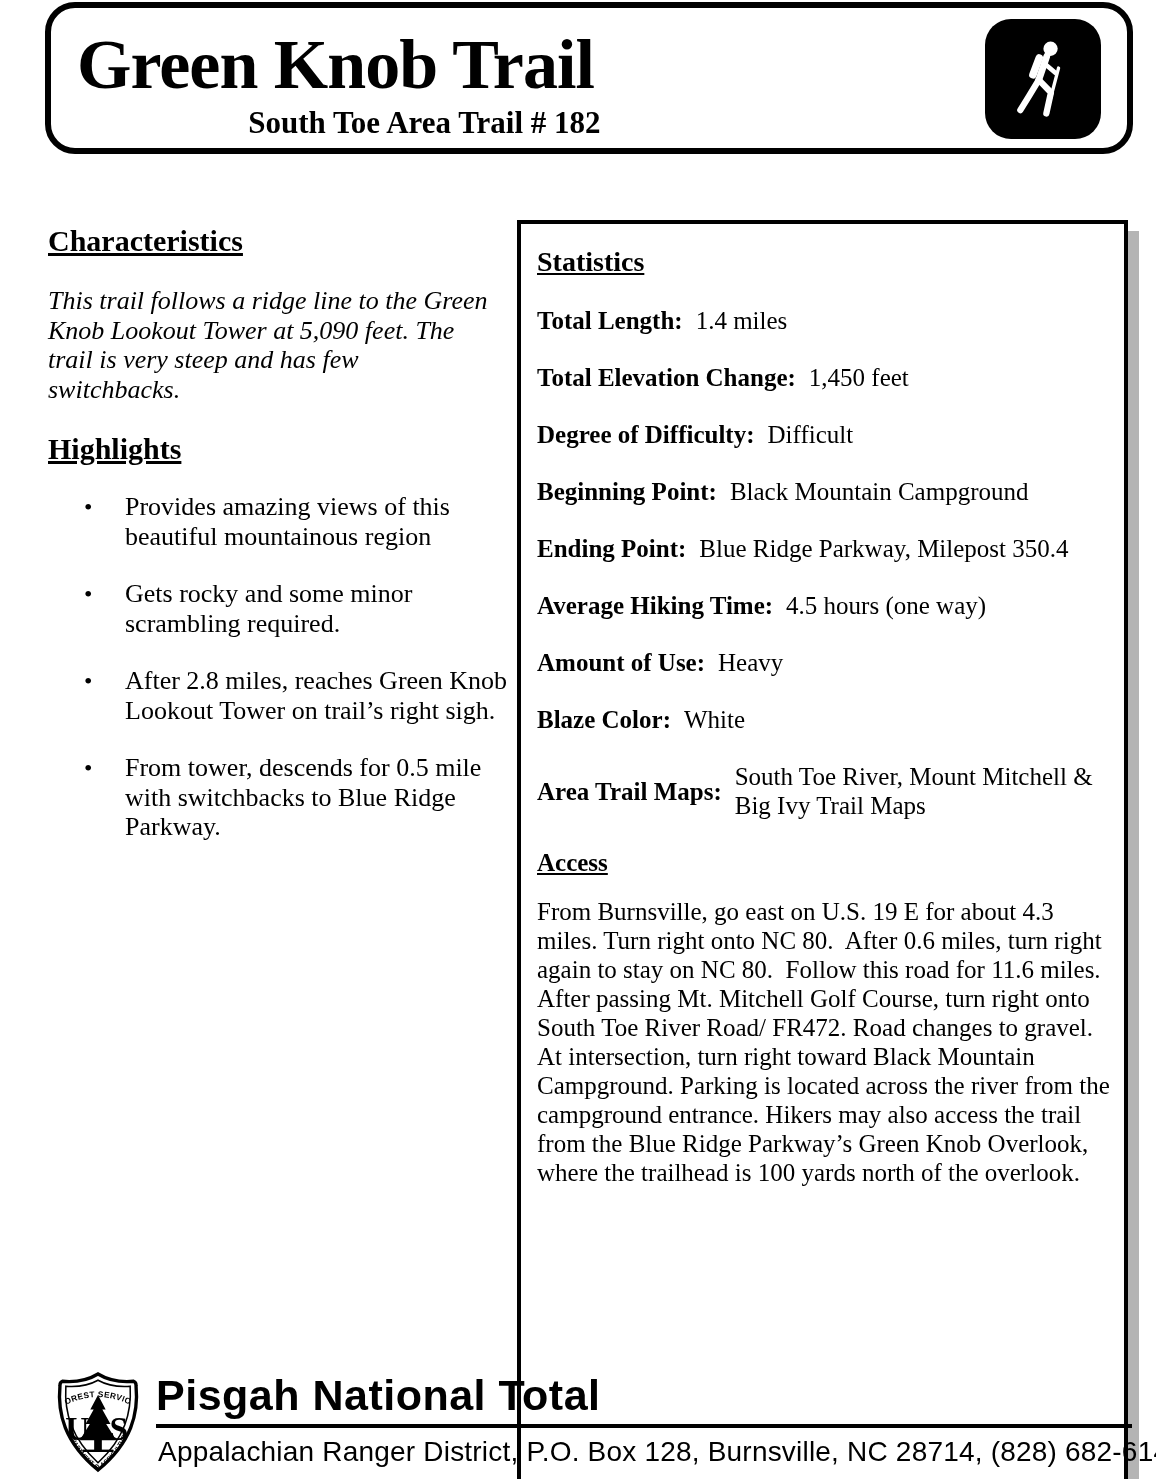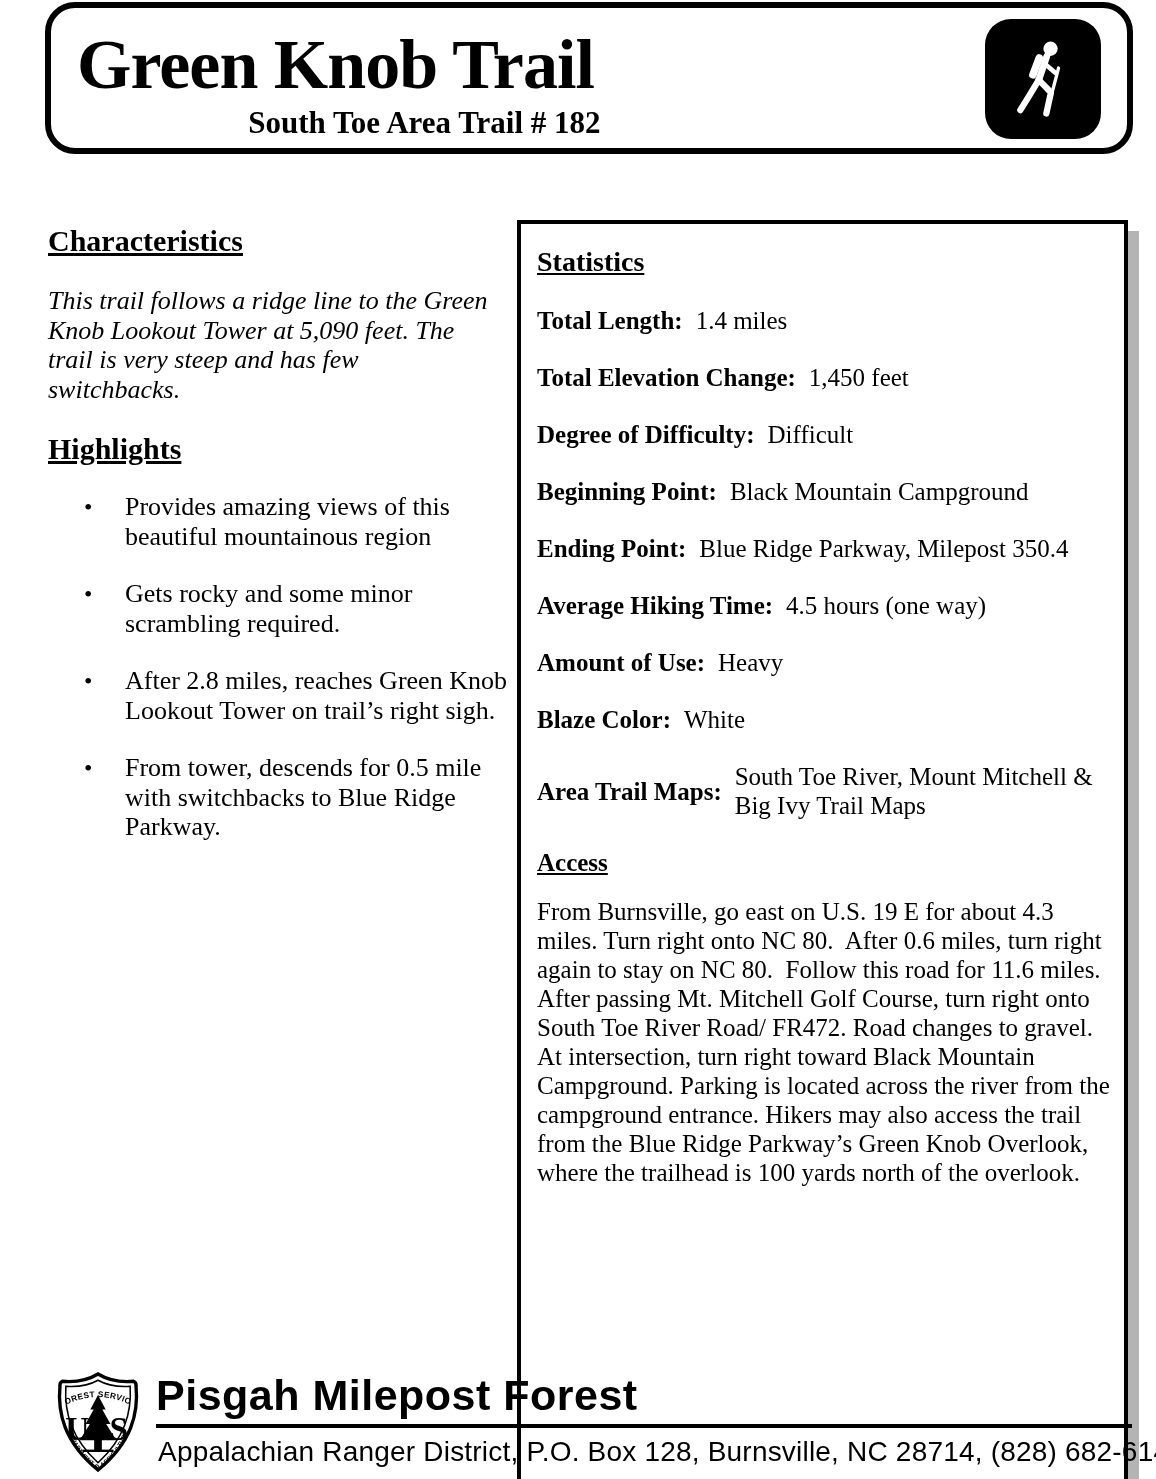--- a/index.html
+++ b/index.html
@@ -203,17 +203,17 @@
       </text>
       <text x="16" y="73" font-family="Liberation Serif, DejaVu Serif, serif" font-size="35" font-weight="bold" fill="#000">U</text>
       <text x="62" y="73" font-family="Liberation Serif, DejaVu Serif, serif" font-size="35" font-weight="bold" fill="#000">S</text>
       <path d="M50,26 L42,41 L45.5,41 L37,56 L41.5,56 L31,73 L46,73 L46,84 L54,84 L54,73 L69,73 L58.5,56 L63,56 L54.5,41 L58,41 Z" fill="#000"></path>
       <path d="M34,84 L66,84" stroke="#000" stroke-width="2.5"></path>
       <text font-family="Liberation Sans, DejaVu Sans, sans-serif" font-size="6" font-weight="bold" fill="#000" letter-spacing="0.2">
         <textPath href="#arcBot" startOffset="50%" text-anchor="middle">DEPARTMENT OF AGRICULTURE</textPath>
       </text>
     </svg>
   </div>
-  <div class="forest-name">Pisgah Milepost Forest</div>
+  <div class="forest-name">Pisgah National Total</div>
   <div class="footer-line"></div>
   <div class="footer-address">Appalachian Ranger District, P.O. Box 128, Burnsville, NC 28714, (828) 682-6146</div>
 
 </div>
 
 </body></html>

